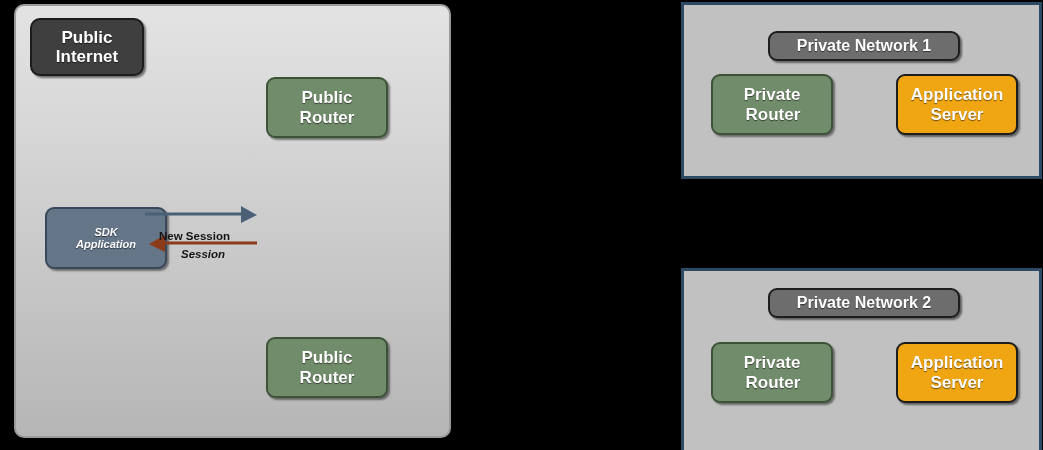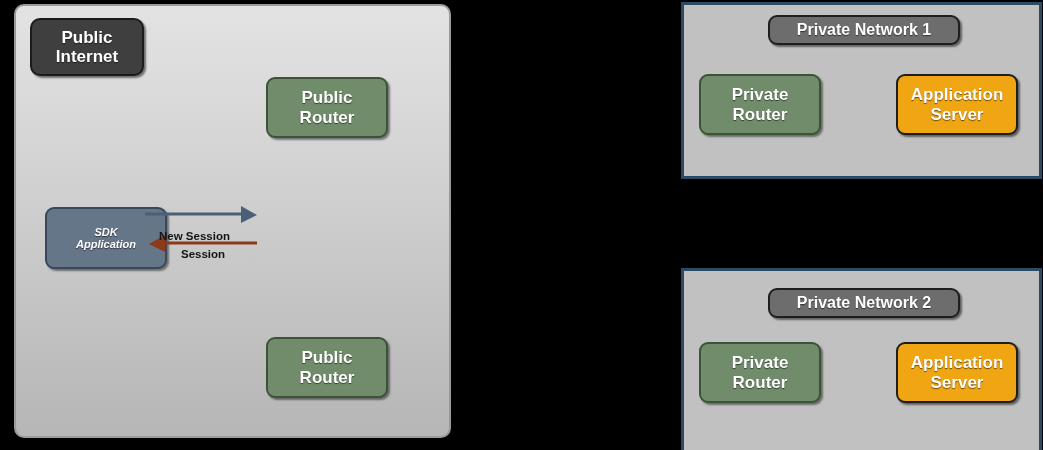--- a/index.html
+++ b/index.html
@@ -118,22 +118,22 @@
   }
 
   
   .pos-public-internet  { left: 14px;  top: 12px;  width: 114px; height: 58px; }
   .pos-public-router-1  { left: 250px; top: 71px;  width: 122px; height: 61px; }
   .pos-sdk              { left: 29px;  top: 201px; width: 122px; height: 62px; }
   .pos-controller       { left: 250px; top: 201px; width: 122px; height: 62px; }
   .pos-public-router-2  { left: 250px; top: 331px; width: 122px; height: 61px; }
 
   
-  .pos-zone-title       { left: 84px;  top: 10px;  width: 192px; height: 30px; }
-  .pos-private-router   { left: 15px;  top: 69px;  width: 122px; height: 61px; }
+  .pos-zone-title       { left: 84px;  top: 26px;  width: 192px; height: 30px; }
+  .pos-private-router   { left: 27px;  top: 69px;  width: 122px; height: 61px; text-align: right; }
   .pos-app-server       { left: 212px; top: 69px;  width: 122px; height: 61px; }
   .zone-private-2 .pos-zone-title     { top: 17px; }
   .zone-private-2 .pos-private-router { top: 71px; }
   .zone-private-2 .pos-app-server     { top: 71px; }
 
   .node .label-line { display: block; white-space: nowrap; }
 
   
   .arrow-svg {
     position: absolute;
@@ -147,21 +147,21 @@
   .arrow-caption {
     position: absolute;
     font-family: "Liberation Sans", sans-serif;
     font-size: 11.5px;
     font-weight: bold;
     color: #141414;
     white-space: nowrap;
     user-select: none;
   }
   .caption-new-session { left: 159px; top: 198px; margin-top: 32px; }
-  .caption-session     { left: 181px; top: 248px; }
+  .caption-session     { left: 181px; top: 248px; font-style: italic; }
 </style>
 </head>
 <body>
 
 <div id="canvas">
 
   <div class="zone zone-public">
 
     <div class="node badge-dark pos-public-internet">
       <span>

